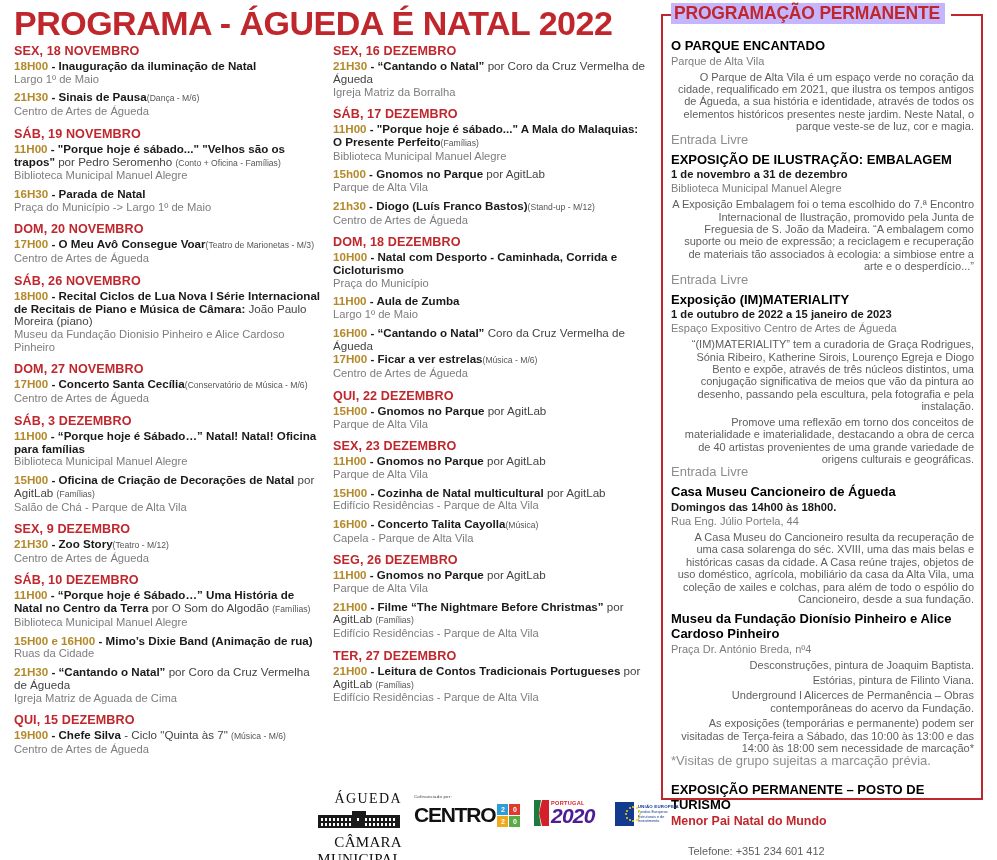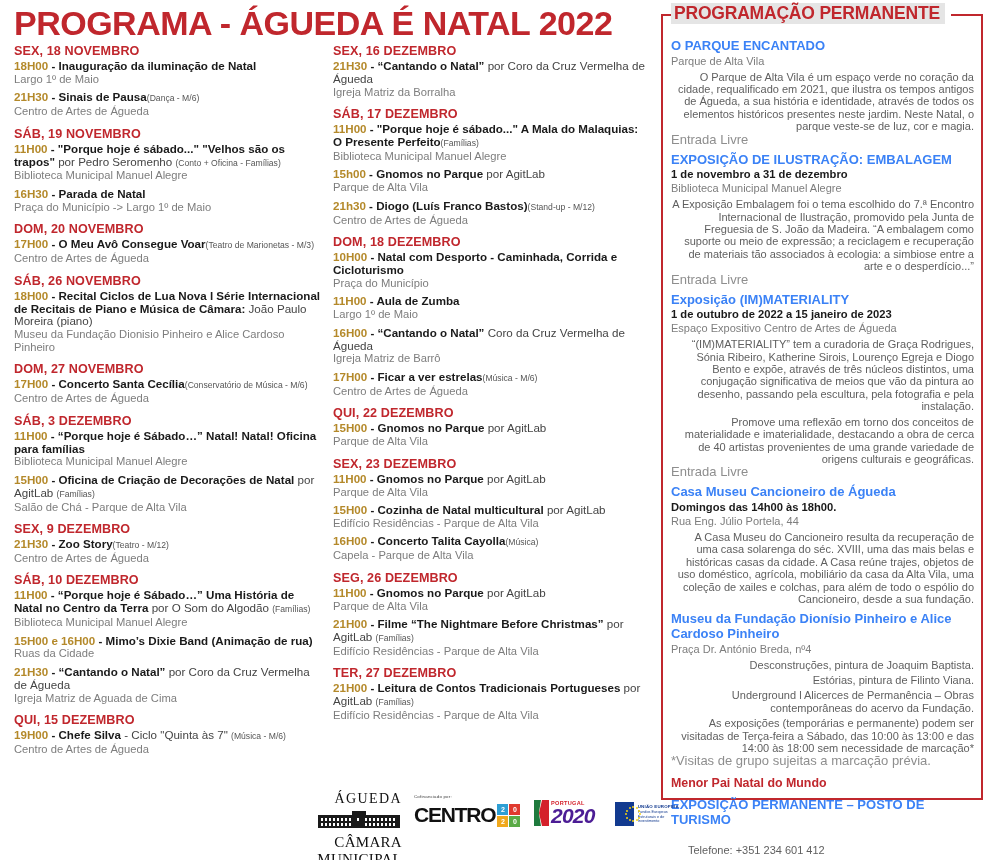--- a/index.html
+++ b/index.html
@@ -87,32 +87,32 @@
   }
   .panel-frame::before { left: 0; width: 8px; }
   .panel-frame::after  { right: 0; width: 30px; }
 
   .panel-title {
     position: absolute;
     left: 10px; top: -11px;
     font-size: 17.5px;
     font-weight: bold;
     color: #c0272d;
-    background: #e5e5e5;
+    background: #c4b5fd;
     padding: 0 5px 0 3px;
     white-space: nowrap;
     letter-spacing: -0.2px;
   }
   .panel-body {
     position: absolute;
     left: 10px; right: 9px; top: 18px;
   }
 
   .p-head {
-    color: #3b82f6;
+    color: #000000;
     font-weight: bold;
     font-size: 13px;
     line-height: 14.6px;
     margin: 7px 0 1px 0;
   }
   .p-head.red { color: #c0272d; }
   .p-sub {
     color: #1a1a1a;
     font-weight: bold;
     font-size: 11.2px;
@@ -349,21 +349,20 @@
       <div class="ev">
         <div class="ev-line"><span class="ev-time">10H00</span><span class="ev-dash"> - </span><span class="ev-title">Natal com Desporto - Caminhada, Corrida e Cicloturismo</span></div>
         <div class="ev-venue">Praça do Município</div>
       </div>
       <div class="ev">
         <div class="ev-line"><span class="ev-time">11H00</span><span class="ev-dash"> - </span><span class="ev-title">Aula de Zumba</span></div>
         <div class="ev-venue">Largo 1º de Maio</div>
       </div>
       <div class="ev">
         <div class="ev-line"><span class="ev-time">16H00</span><span class="ev-dash"> - </span><span class="ev-title">“Cantando o Natal”</span><span class="ev-by"> Coro da Cruz Vermelha de Águeda</span></div>
-        <div class="ev-venue">Igreja Matriz de Barrô</div>
       </div>
       <div class="ev">
         <div class="ev-line"><span class="ev-time">17H00</span><span class="ev-dash"> - </span><span class="ev-title">Ficar a ver estrelas</span><span class="ev-tag">(Música - M/6)</span></div>
         <div class="ev-venue">Centro de Artes de Águeda</div>
       </div>
       <div class="day-head">QUI, 22 DEZEMBRO</div>
       <div class="ev">
         <div class="ev-line"><span class="ev-time">15H00</span><span class="ev-dash"> - </span><span class="ev-title">Gnomos no Parque</span><span class="ev-by"> por AgitLab</span></div>
         <div class="ev-venue">Parque de Alta Vila</div>
       </div>
@@ -420,22 +419,22 @@
         <div class="p-venue">Rua Eng. Júlio Portela, 44</div>
         <div class="p-text">A Casa Museu do Cancioneiro resulta da recuperação de uma casa solarenga do séc. XVIII, uma das mais belas e históricas casas da cidade. A Casa reúne trajes, objetos de uso doméstico, agrícola, mobiliário da casa da Alta Vila, uma coleção de xailes e colchas, para além de todo o espólio do Cancioneiro, desde a sua fundação.</div>
         <div class="p-head">Museu da Fundação Dionísio Pinheiro e Alice Cardoso Pinheiro</div>
         <div class="p-venue">Praça Dr. António Breda, nº4</div>
         <div class="p-text">Desconstruções, pintura de Joaquim Baptista.</div>
         <div class="p-text">Estórias, pintura de Filinto Viana.</div>
         <div class="p-text">Underground l Alicerces de Permanência – Obras contemporâneas do acervo da Fundação.</div>
         <div class="p-text">As exposições (temporárias e permanente) podem ser visitadas de Terça-feira a Sábado, das 10:00 às 13:00 e das 14:00 às 18:00 sem necessidade de marcação*</div>
         <div class="p-free">*Visitas de grupo sujeitas a marcação prévia.</div>
         <div class="p-spacer"></div>
+        <div class="p-head">EXPOSIÇÃO PERMANENTE – POSTO DE TURISMO</div>
         <div class="p-head red" style="font-size:12.4px;margin:0 0 1px 0">Menor Pai Natal do Mundo</div>
-        <div class="p-head">EXPOSIÇÃO PERMANENTE – POSTO DE TURISMO</div>
         <div class="p-info">Telefone: +351 234 601 412</div>
         <div class="p-info">10h00 – 13h00 l 14h30 – 20h00 (terça a sexta)</div>
         <div class="p-info">10h00 – 20h00 (sábados e domingos)</div>
       </div>
   </div>
 
   <div class="footer">
 
     <div class="logo-agueda">
       <div class="ag-name">ÁGUEDA</div>

